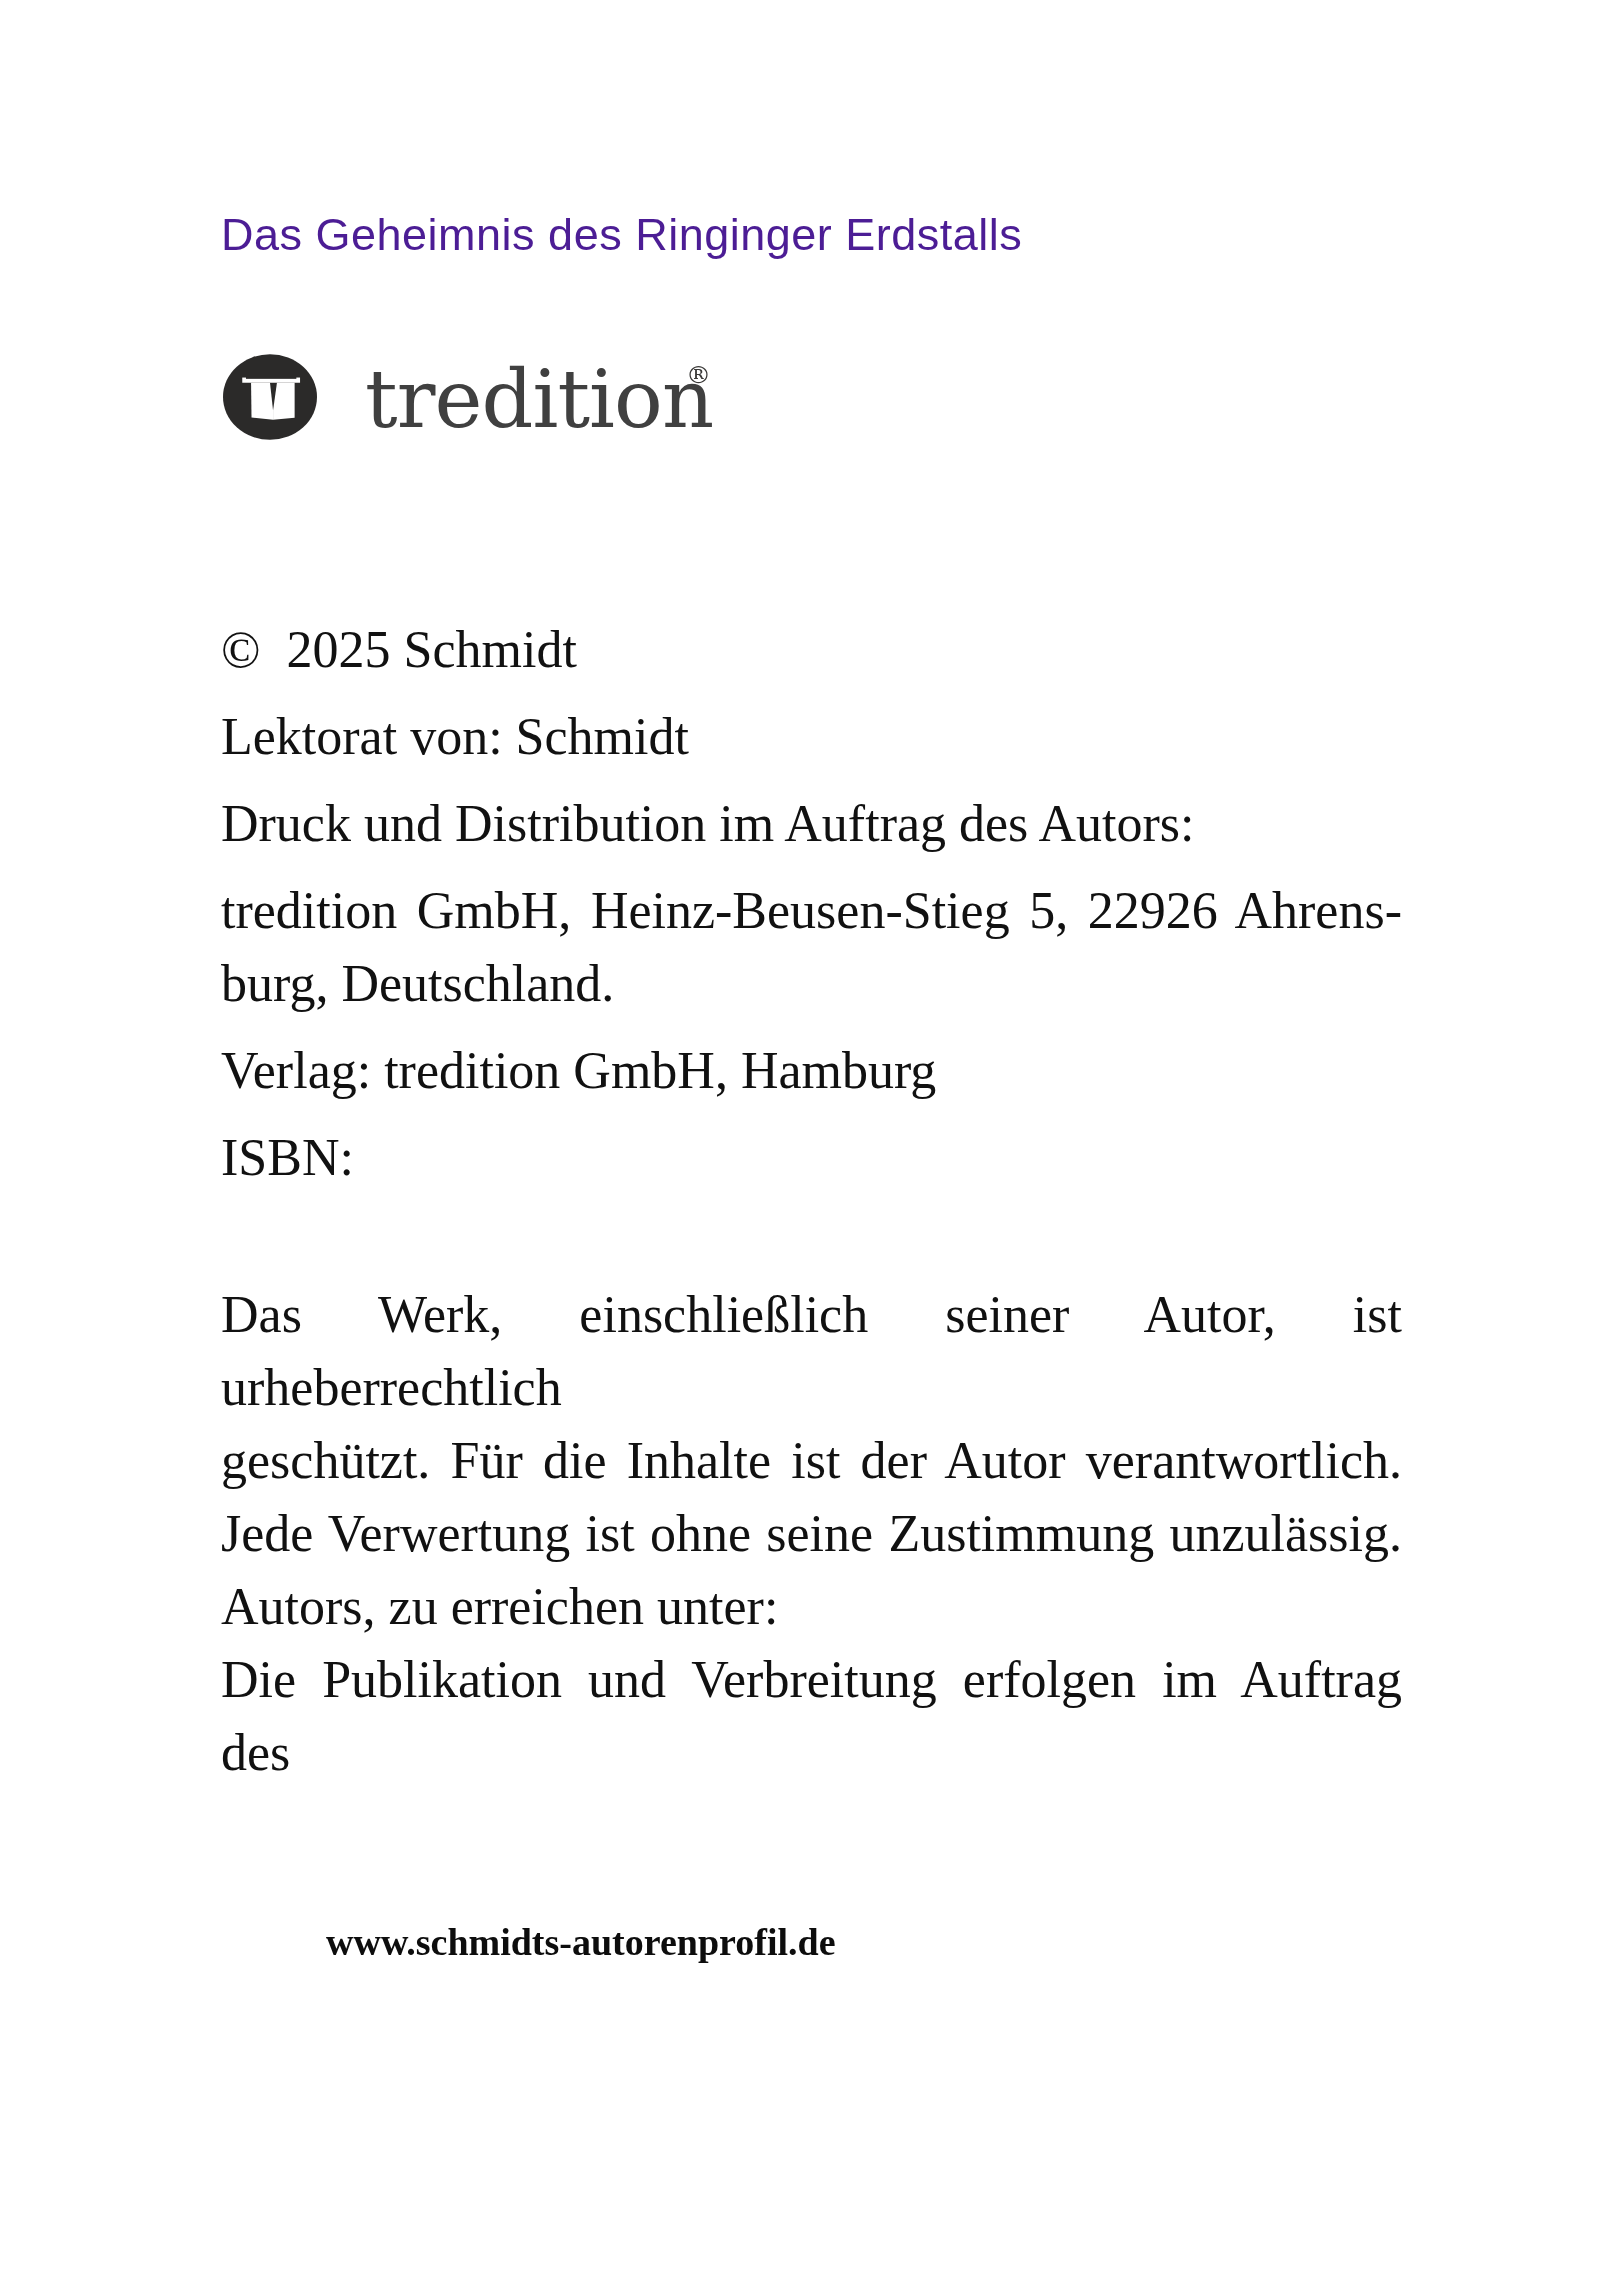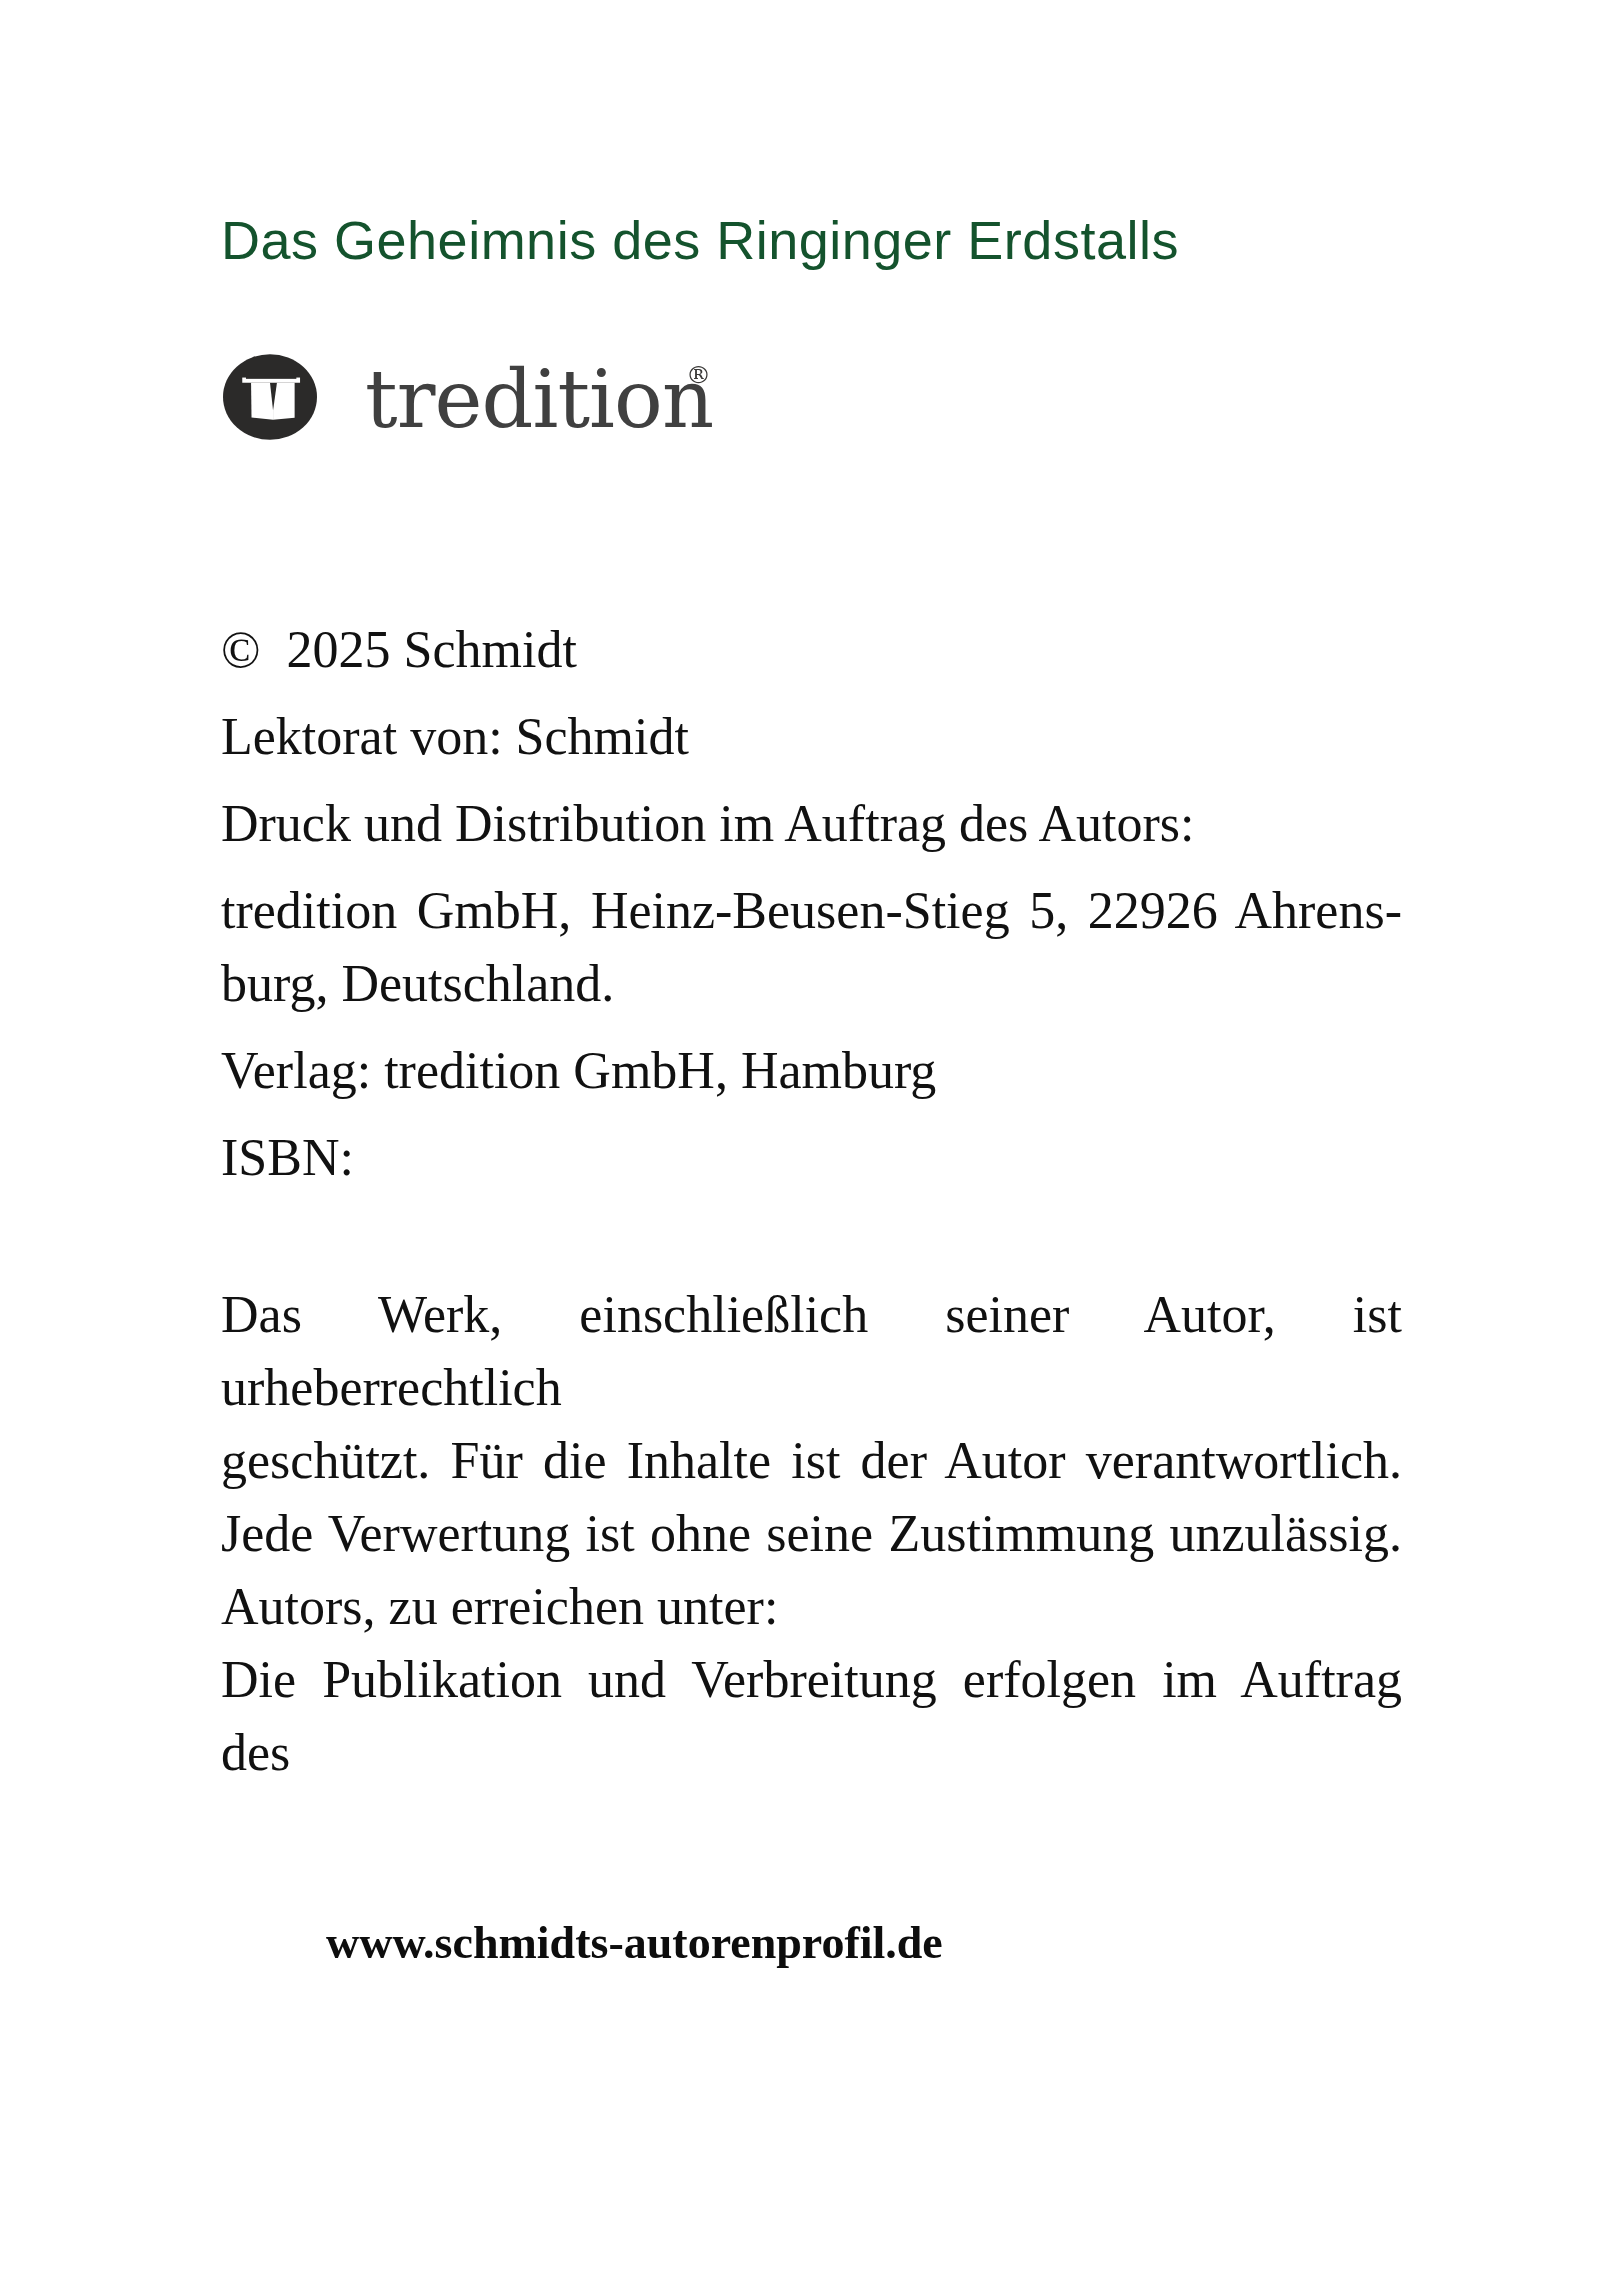--- a/index.html
+++ b/index.html
@@ -10,22 +10,22 @@
     color:#1a1a1a;
     position:relative;
     overflow:hidden;
   }
   .page{position:absolute;inset:0;background:#ffffff;}
 
   
   .book-title{
     position:absolute;left:221px;top:209px;
     font-family:"Liberation Sans", sans-serif;
-    font-size:54px;line-height:1.15;
-    color:#14532d;letter-spacing:0.5px;
+    font-size:45px;line-height:1.15;
+    color:#4c1d95;letter-spacing:0.5px;
     white-space:nowrap;
   }
 
   
   .logo-row{position:absolute;left:223px;top:354px;height:90px;}
   .logo-mark{position:absolute;left:0;top:0;width:94px;height:86px;}
   .logo-word{
     position:absolute;left:142px;top:4.6px;
     font-family:"DejaVu Serif", serif;
     font-size:81px;line-height:1;
@@ -47,21 +47,21 @@
     font-size:52px;line-height:73px;
     color:#111111;
   }
   .just{text-align:justify;text-align-last:justify;}
   .gap-after{margin-bottom:14px;}
   .prewrap{white-space:pre-wrap;}
 
   .footer-url{
     position:absolute;left:221px;top:1906px;width:1181px;
     padding-left:105px;box-sizing:border-box;
-    font-size:46px;line-height:73px;
+    font-size:38px;line-height:73px;
     font-weight:bold;color:#0d0d0d;
   }
 </style>
 </head>
 <body>
 
 <div class="page">
 
   <div class="book-title">Das Geheimnis des Ringinger Erdstalls</div>
 

